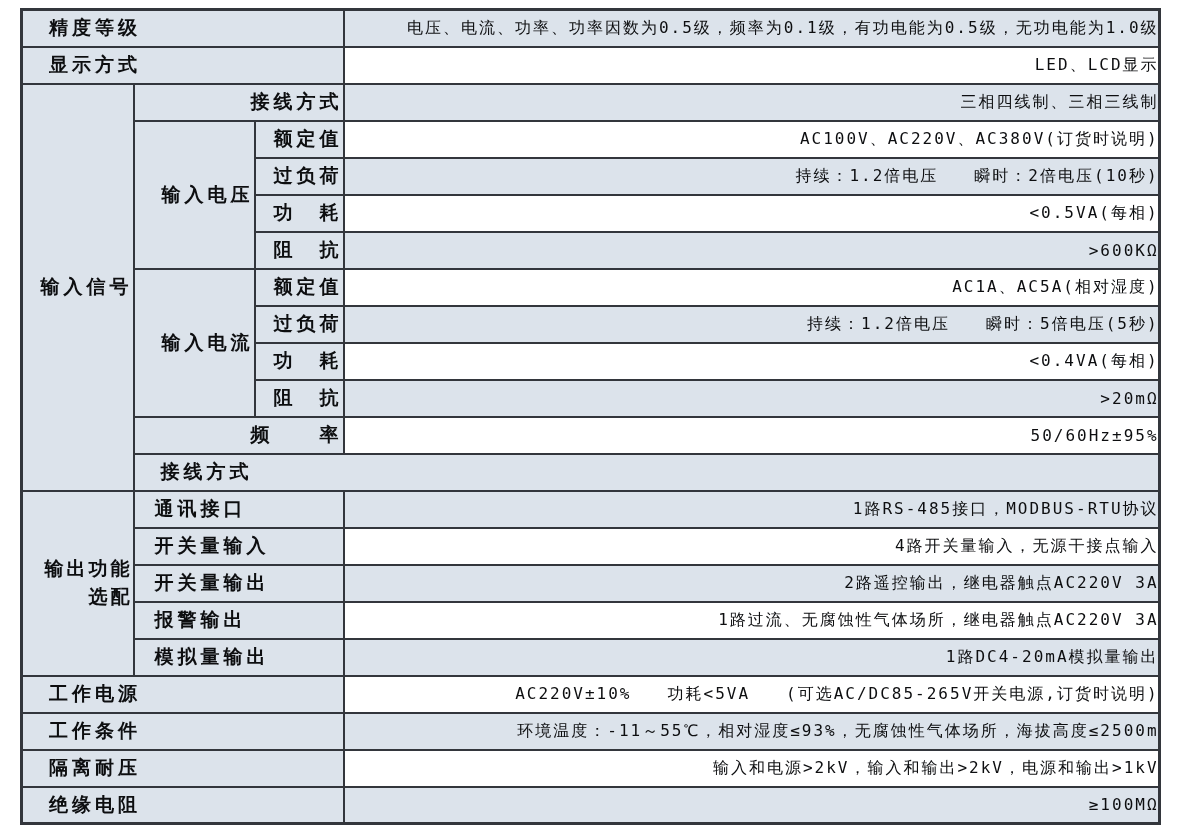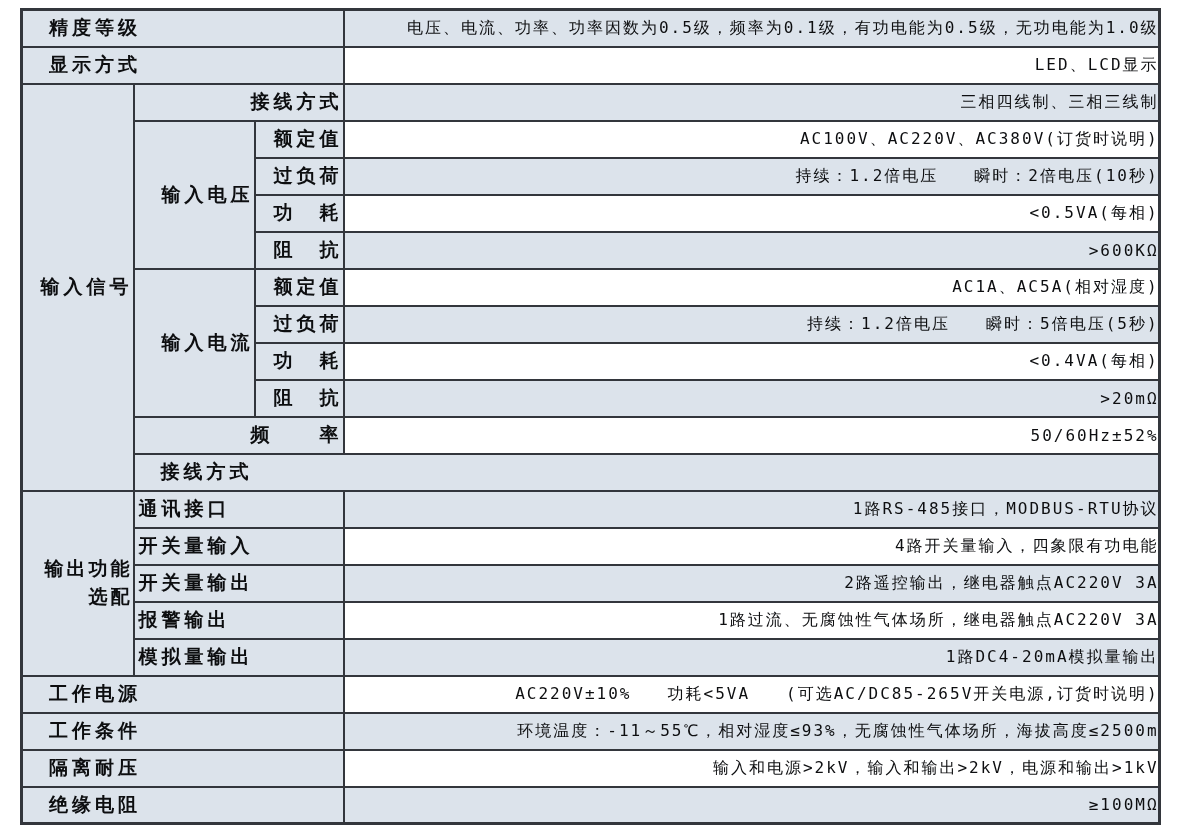--- a/index.html
+++ b/index.html
@@ -37,21 +37,21 @@
   }
   td.hdr{
     background:var(--cell-blue);
     font-weight:bold;
     font-size:19px;
     letter-spacing:4px;
     text-align:right;
     white-space:nowrap;
   }
   td.hdr.L{ text-align:left; padding-left:26px; }
-  td.hdr.L2{ text-align:left; padding-left:4px; }
+  td.hdr.L2{ text-align:left; padding-left:20px; }
   td.hdr.pre{ white-space:pre-line; line-height:1.45; letter-spacing:3px;margin-top:44px; }
   td.val{
     font-family:"DejaVu Sans Mono","Liberation Mono",monospace;
     font-size:16px;
     letter-spacing:2px;
     text-align:right;
     padding-left:11px;
     white-space:nowrap;
   }
   td.b{ background:var(--cell-blue); }
@@ -116,37 +116,37 @@
     <td class="hdr">功　耗</td>
     <td class="val w">&lt;0.4VA(每相)</td>
   </tr>
   <tr>
     <td class="hdr">阻　抗</td>
     <td class="val b">&gt;20mΩ</td>
   </tr>
 
   <tr>
     <td class="hdr" colspan="2">频　　率</td>
-    <td class="val w">50/60Hz±52%</td>
+    <td class="val w">50/60Hz±95%</td>
   </tr>
 
   <tr>
     <td class="hdr L" colspan="3">接线方式</td>
     <td class="val w">四象限有功电能、无功电能计量</td>
   </tr>
 
   <tr>
     <td class="hdr pre" rowspan="5">输出功能
 选配</td>
     <td class="hdr L2" colspan="2">通讯接口</td>
     <td class="val b">1路RS-485接口，MODBUS-RTU协议</td>
   </tr>
   <tr>
     <td class="hdr L2" colspan="2">开关量输入</td>
-    <td class="val w">4路开关量输入，四象限有功电能</td>
+    <td class="val w">4路开关量输入，无源干接点输入</td>
   </tr>
   <tr>
     <td class="hdr L2" colspan="2">开关量输出</td>
     <td class="val b">2路遥控输出，继电器触点AC220V 3A</td>
   </tr>
   <tr>
     <td class="hdr L2" colspan="2">报警输出</td>
     <td class="val w">1路过流、无腐蚀性气体场所，继电器触点AC220V 3A</td>
   </tr>
   <tr>

